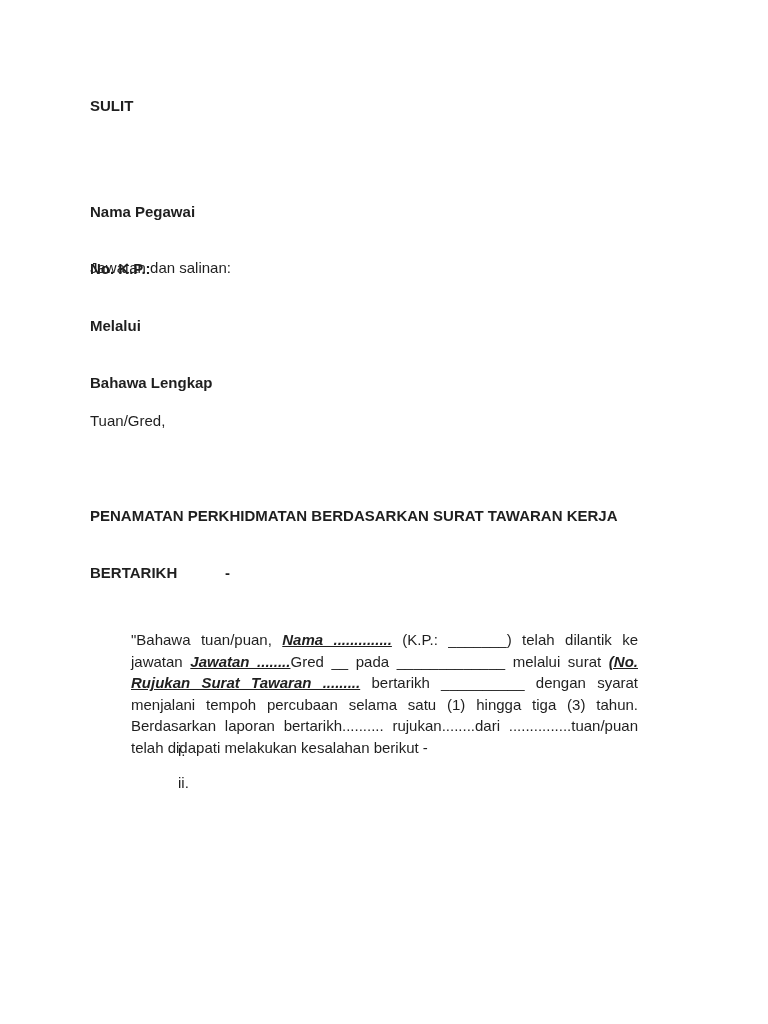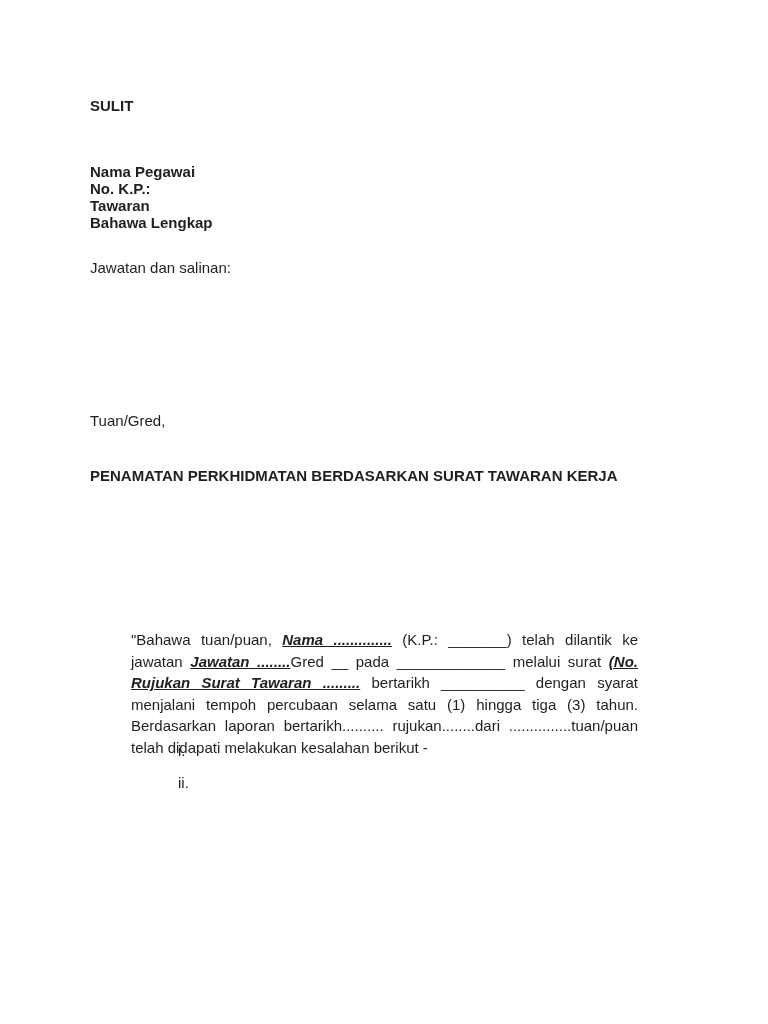--- a/index.html
+++ b/index.html
@@ -9,47 +9,50 @@
     height: 1024px;
     background: #ffffff;
     font-family: "Liberation Sans", sans-serif;
     color: #1f1f1f;
     font-size: 15px;
     overflow: hidden;
   }
   .abs { position: absolute; }
   .bold { font-weight: 700; }
   .tight { line-height: 17px; }
-  .tight div { white-space: nowrap; }
+  .tight div { white-space: nowrap; margin-top: 40px; }
   .para { line-height: 21.5px; text-align: justify; }
   .subject-row-label { display: inline-block; width: 135px; }
   .run-biu { font-weight: 700; font-style: italic; text-decoration: underline; }
   .run-n { font-weight: 400; font-style: normal; }
 </style>
 </head>
 <body>
 
 <div class="page">
 
   <div class="abs bold tight" style="left:90px; top:97px;">SULIT</div>
 
   <div class="abs bold tight" style="left:90px; top:163px;">
     <div>Nama Pegawai</div>
     <div>No. K.P.:</div>
-    <div>Tawaran</div>
+    <div>Melalui</div>
     <div>Bahawa Lengkap</div>
   </div>
 
   <div class="abs tight" style="left:90px; top:259px;">Jawatan dan salinan:</div>
 
 
   <div class="abs tight" style="left:90px; top:412px;">Tuan/Gred,</div>
 
   <div class="abs bold tight" style="left:90px; top:467px;">
     <div>PENAMATAN PERKHIDMATAN BERDASARKAN SURAT TAWARAN KERJA</div>
+    <div>
+      <span class="subject-row-label">BERTARIKH</span><span>-</span>
+    </div>
   </div>
 
 
   <div class="abs para" style="left:131px; top:629px; width:507px;"><span class="run-n">"Bahawa tuan/puan, </span><span class="run-biu">Nama ..............</span><span class="run-n"> (K.P.: _______)  telah dilantik ke jawatan </span><span class="run-biu">Jawatan ........</span><span class="run-n">Gred __ pada _____________ melalui surat </span><span class="run-biu">(No. Rujukan Surat Tawaran .........</span><span class="run-n"> bertarikh __________ dengan syarat menjalani tempoh percubaan selama satu (1) hingga tiga (3) tahun. Berdasarkan laporan bertarikh.......... rujukan........dari ...............tuan/puan telah didapati melakukan kesalahan berikut -</span></div>
 
   <div class="abs tight" style="left:178px; top:742px;">i.</div>
 
   <div class="abs tight" style="left:178px; top:774px;">ii.</div>
 
 

